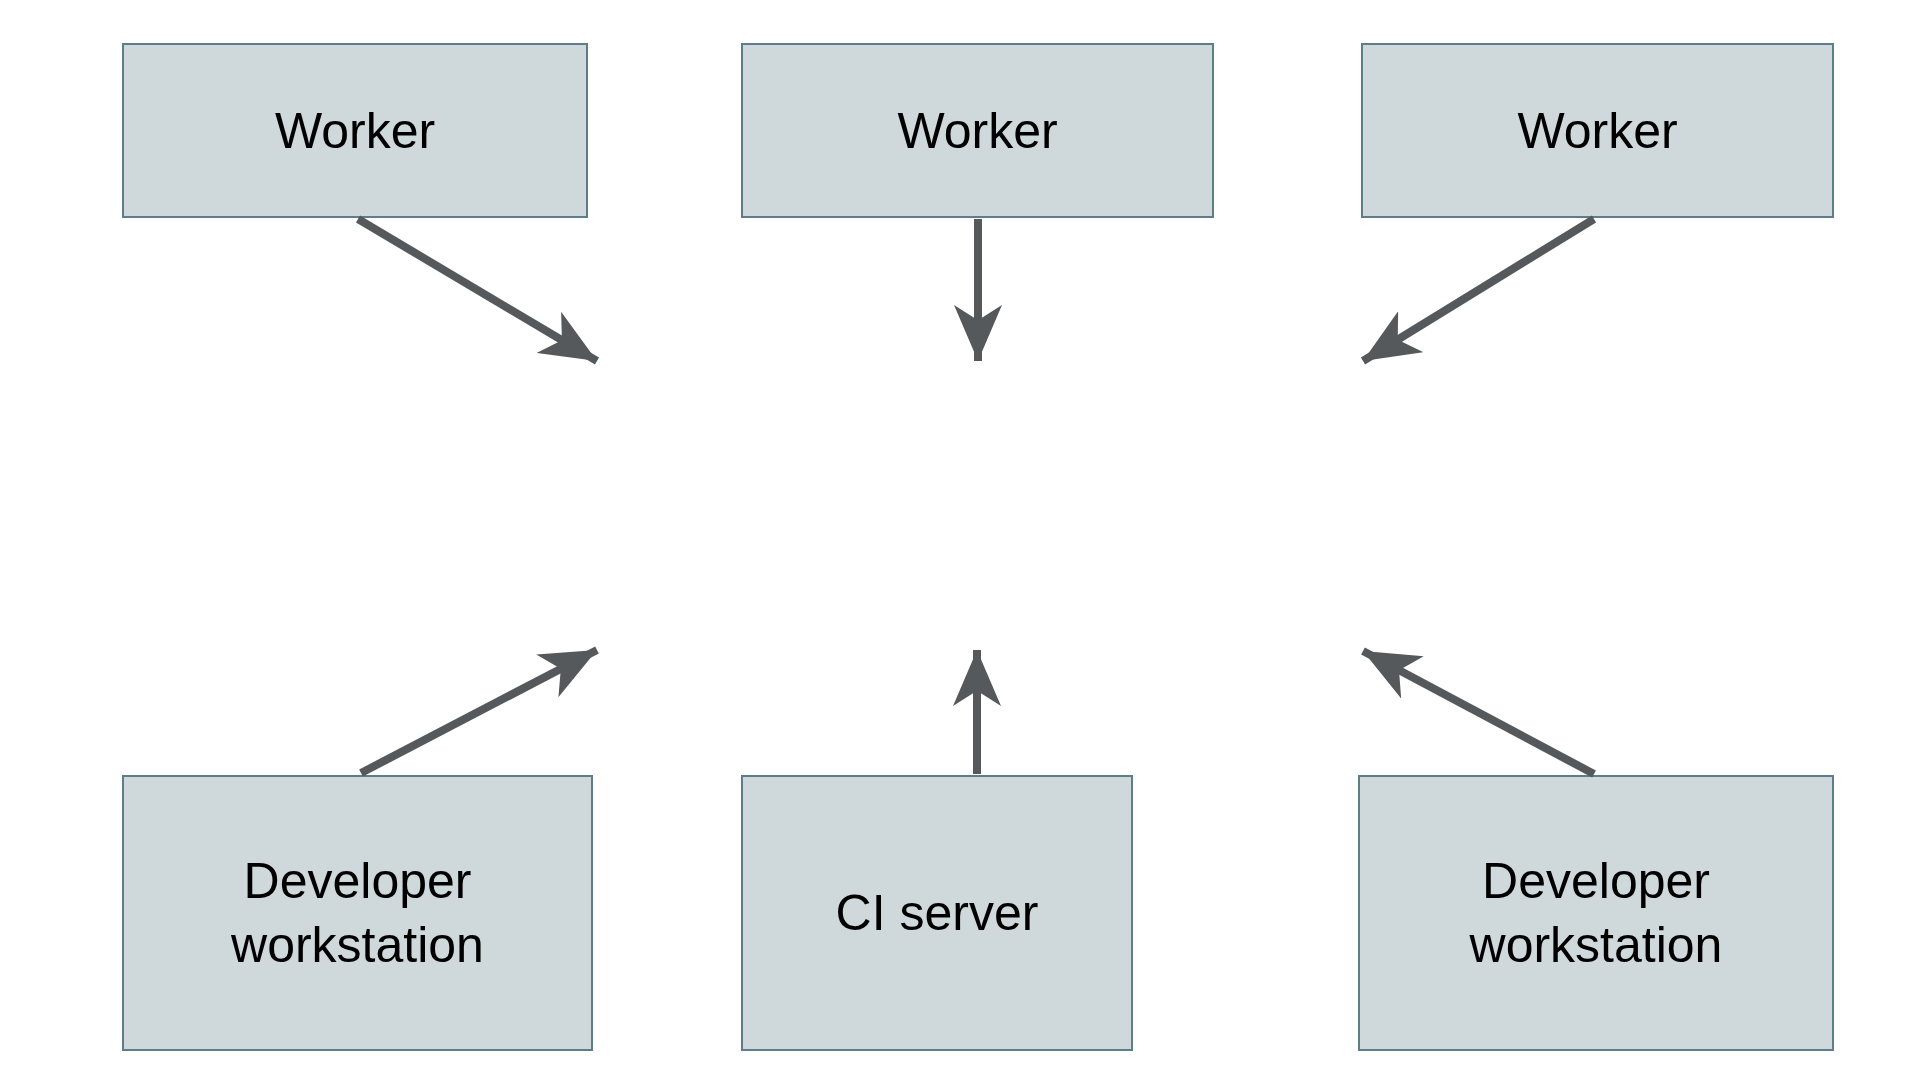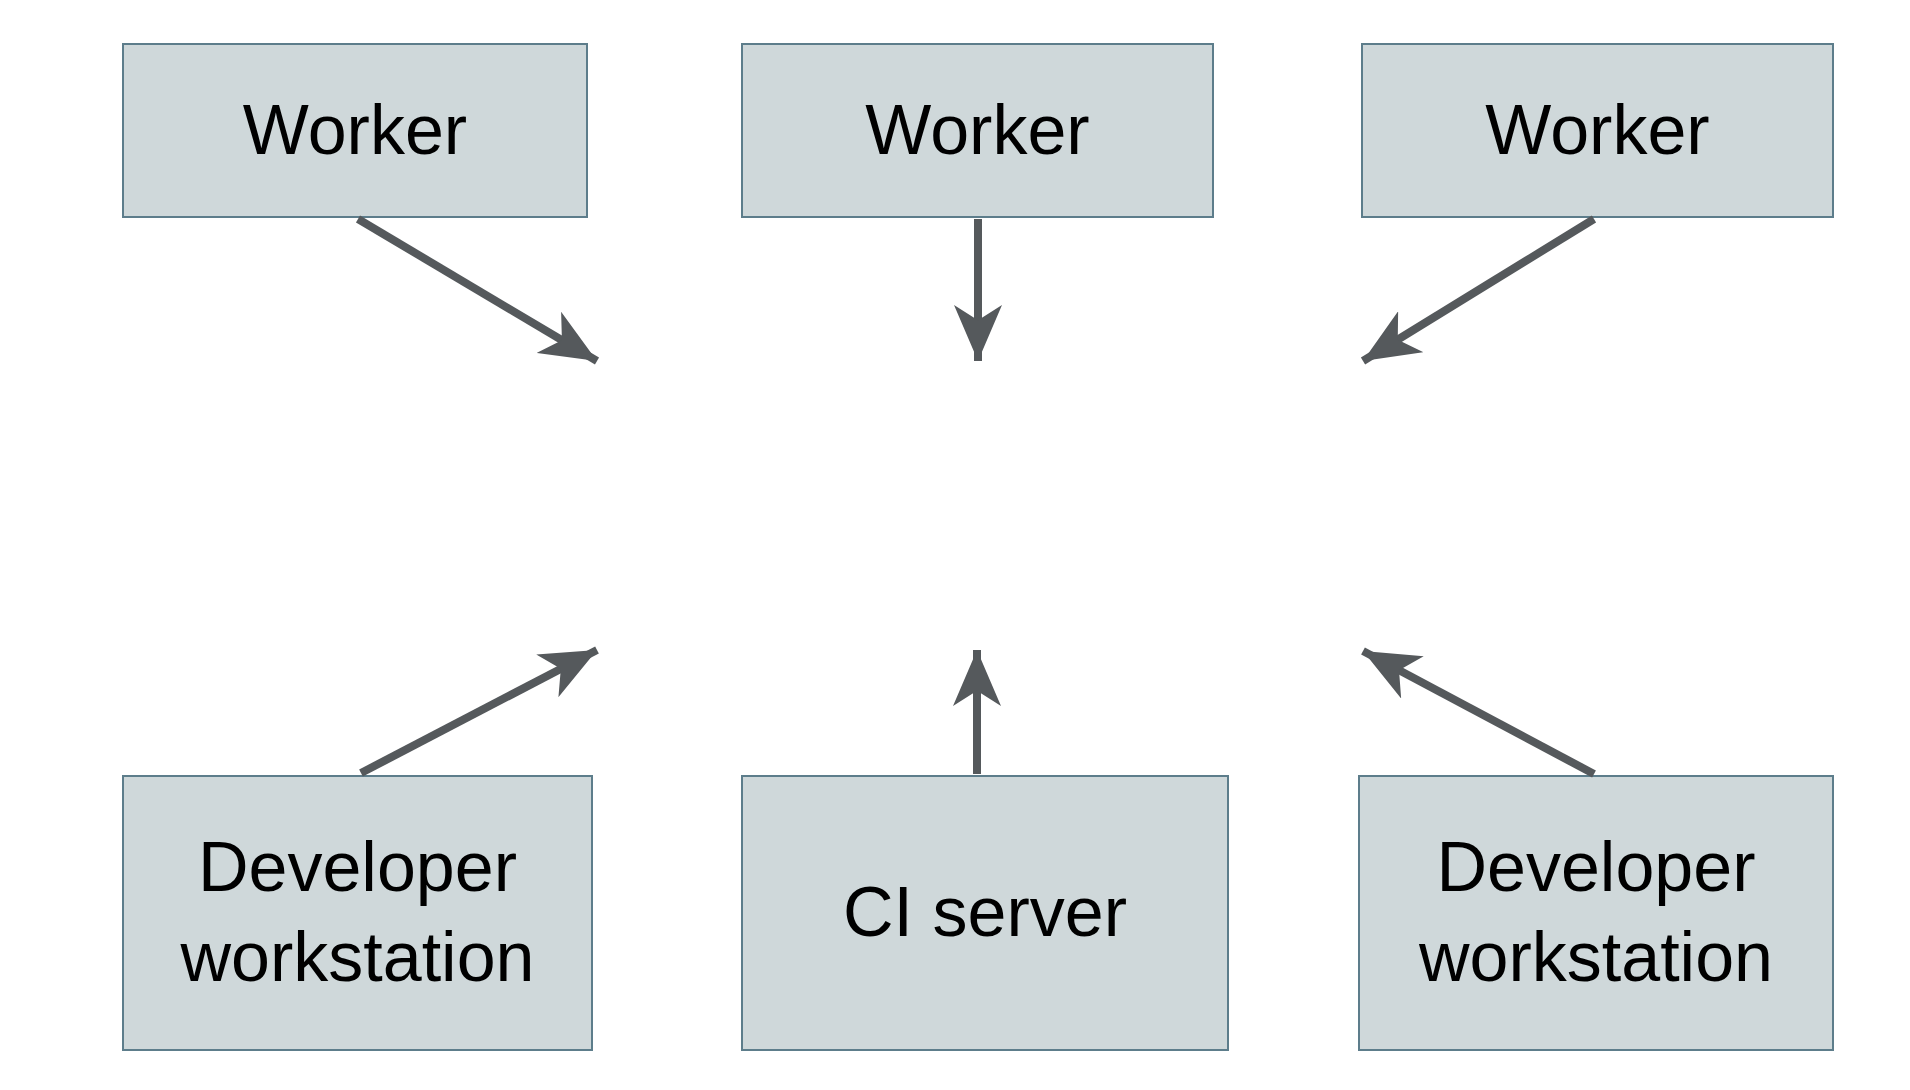--- a/index.html
+++ b/index.html
@@ -44,32 +44,32 @@
     display: flex;
     align-items: center;
     justify-content: center;
     text-align: center;
     background: var(--node-fill);
     border: 2px solid var(--node-border);
     z-index: 1;
   }
   .node .label {
     color: var(--text-color);
-    font-size: 70px;
+    font-size: 50px;
     line-height: 1.28;
     letter-spacing: 0;
     padding: 0 10px;
   }
   
   .n-worker-left        { left: 122px;  top: 43px;  width: 466px; height: 175px; }
   .n-worker-center      { left: 741px;  top: 43px;  width: 473px; height: 175px; }
   .n-worker-right       { left: 1361px; top: 43px;  width: 473px; height: 175px; }
   .n-build-master       { left: 594px;  top: 368px; width: 766px; height: 276px; }
   .n-dev-left           { left: 122px;  top: 775px; width: 471px; height: 276px; }
-  .n-ci-server          { left: 741px;  top: 775px; width: 488px; height: 276px; }
+  .n-ci-server          { left: 741px;  top: 775px; width: 392px; height: 276px; }
   .n-dev-right          { left: 1358px; top: 775px; width: 476px; height: 276px; }
 </style>
 </head>
 <body>
 
 <div class="canvas">
 
   <svg class="edges" viewBox="0 0 1910 1090" xmlns="http://www.w3.org/2000/svg">
     <defs>
       <marker id="arrowhead" viewBox="0 0 7 6" markerWidth="7" markerHeight="6" refX="7" refY="3" orient="auto">

